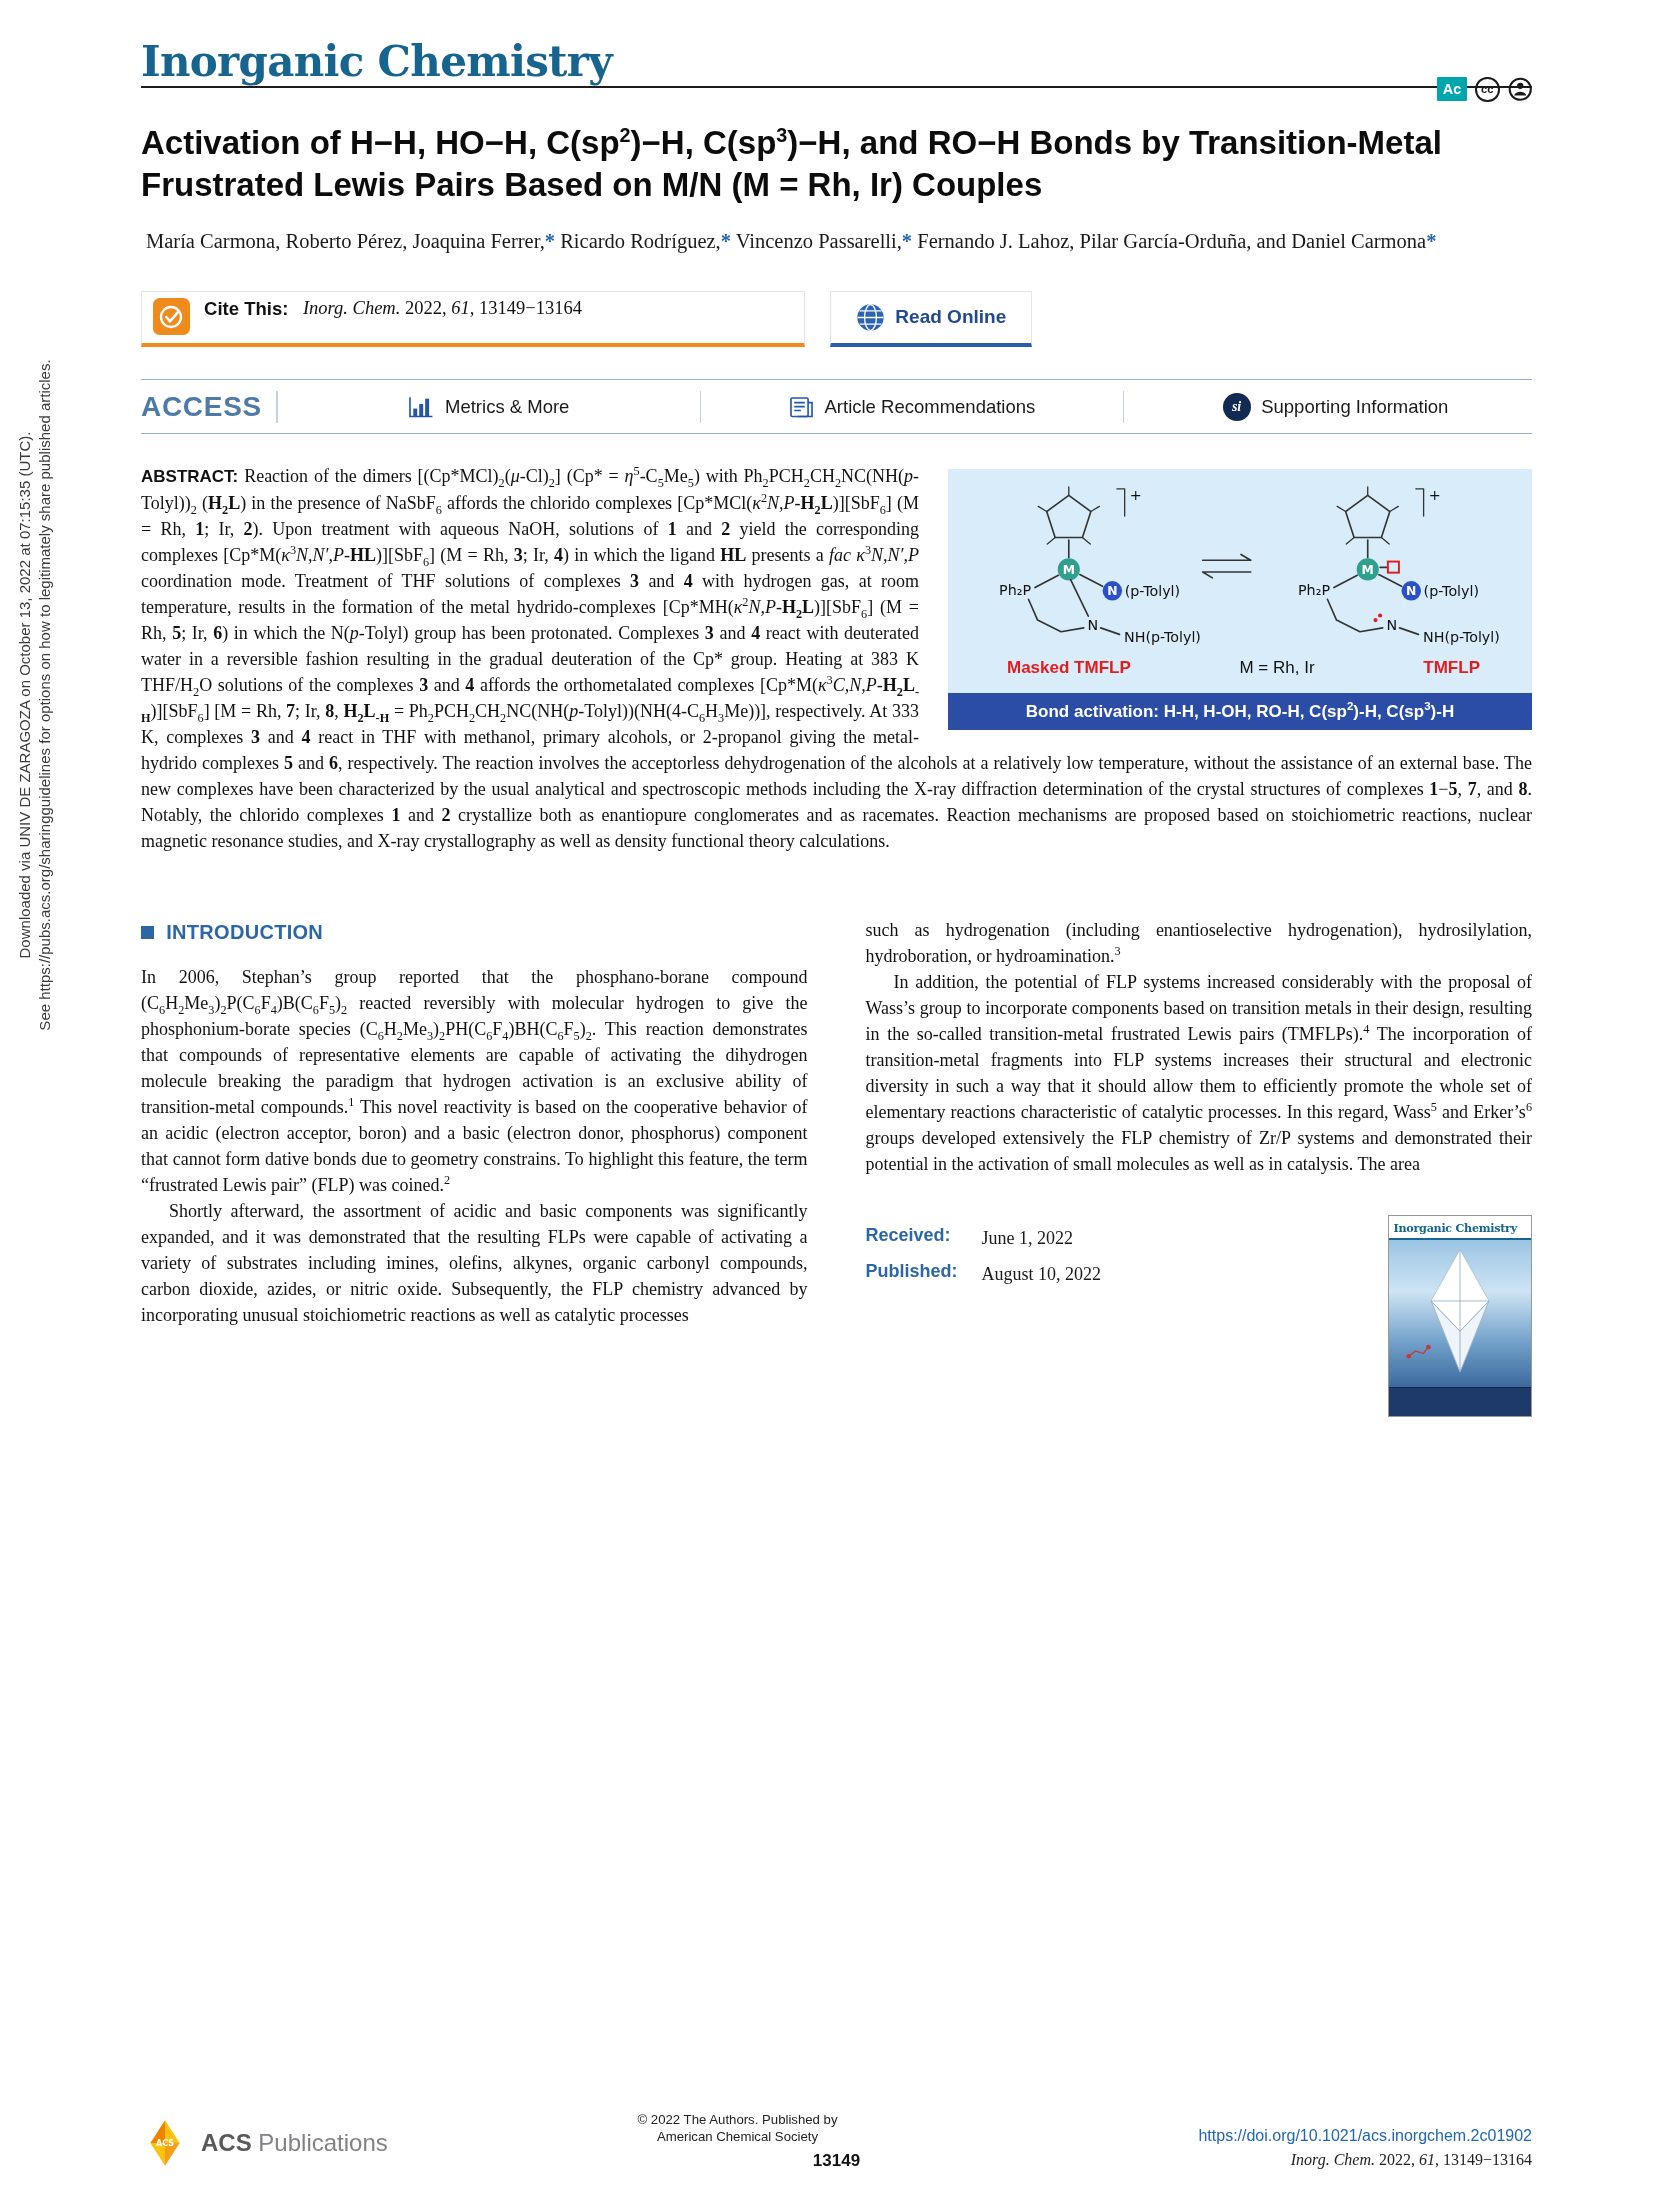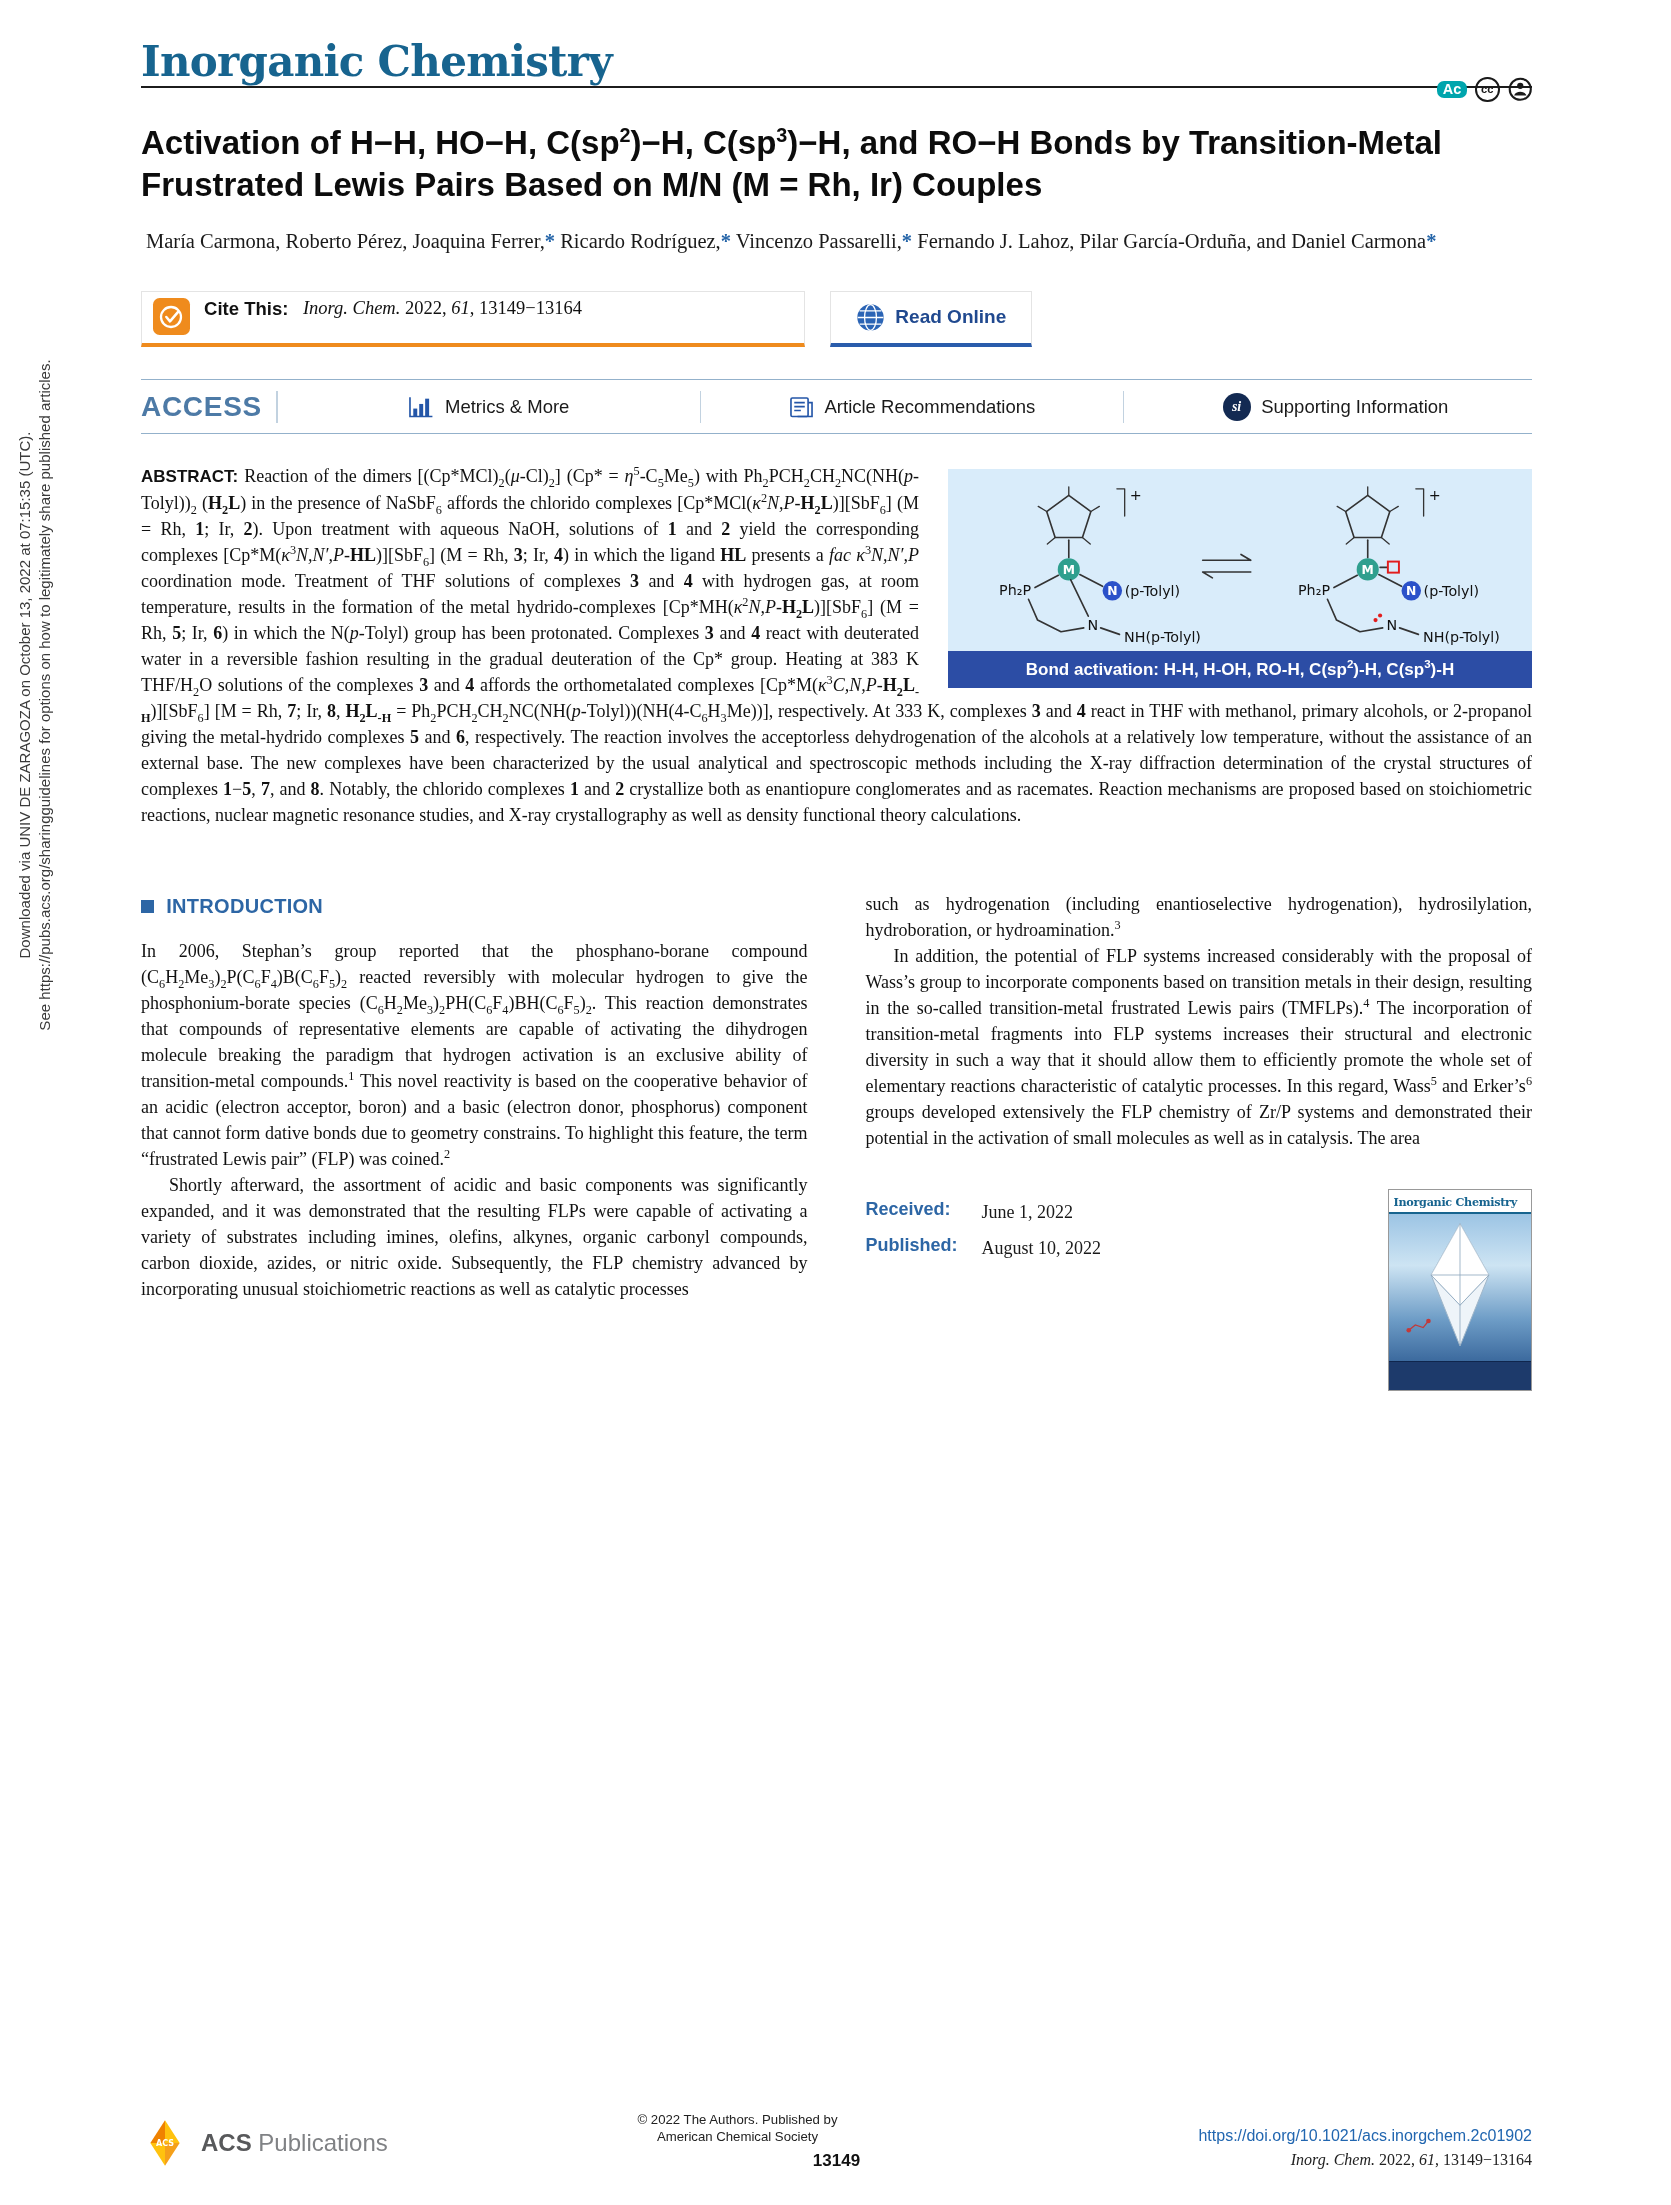--- a/index.html
+++ b/index.html
@@ -21,21 +21,21 @@
 
   .content { position:absolute; left:141px; top:0; width:1391px; }
 
   
   .logo {
     padding-top:37px; font-family:"DejaVu Serif", serif; font-weight:bold;
     font-size:42px; color:#17648f; letter-spacing:-0.7px;
   }
   .top-badges { position:absolute; top:77px; right:0; display:flex; gap:8px; align-items:center; }
   .ac-badge {
-    width:30px; height:17px; background:#00a5ad; color:#fff; border-radius:7px;
+    width:30px; height:24px; background:#00a5ad; color:#fff; border-radius:1px;
     font:bold 14.5px "Liberation Sans", sans-serif; display:flex; align-items:center; justify-content:center;
   }
   .cc-badge {
     width:24.5px; height:24.5px; border:2px solid #1a1a1a; border-radius:50%;
     font:bold 11.2px "Liberation Sans", sans-serif; color:#1a1a1a;
     display:flex; align-items:center; justify-content:center;
   }
   .by-badge { width:24.5px; height:24.5px; display:block; }
 
   .header-row { margin-top:103px; display:flex; justify-content:space-between; align-items:flex-end; }
@@ -272,20 +272,25 @@
             <path class="bond" d="M181,127 L192,127" stroke="#e21d1d"></path>
             <rect class="vac" x="193" y="118" width="17" height="17"></rect>
             <circle class="rd" cx="181" cy="201" r="3.2"></circle>
             <circle class="rd" cx="174" cy="208" r="3.2"></circle>
             <path class="bond" d="M100,176 L114,208 L150,226 L185,220"></path>
             <text class="lbl mid" x="199" y="224">N</text>
             <path class="bond" d="M211,220 L240,230"></path>
             <text class="lbl" x="247" y="241">NH(p-Tolyl)</text>
           </g>
         </svg>
+      </div>
+      <div class="fig-labels">
+        <span class="red">Masked TMFLP</span>
+        <span>M = Rh, Ir</span>
+        <span class="red">TMFLP</span>
       </div>
       <div class="fig-banner">Bond activation: H-H, H-OH, RO-H, C(sp<sup>2</sup>)-H, C(sp<sup>3</sup>)-H</div>
     </figure>
     <p class="abs-text"><b>ABSTRACT:</b> Reaction of the dimers [(Cp*MCl)<sub>2</sub>(<i>μ</i>-Cl)<sub>2</sub>] (Cp* = <i>η</i><sup>5</sup>-C<sub>5</sub>Me<sub>5</sub>) with Ph<sub>2</sub>PCH<sub>2</sub>CH<sub>2</sub>NC(NH(<i>p</i>-Tolyl))<sub>2</sub> (<b>H<sub>2</sub>L</b>) in the presence of NaSbF<sub>6</sub> affords the chlorido complexes [Cp*MCl(<i>κ</i><sup>2</sup><i>N,P</i>-<b>H<sub>2</sub>L</b>)][SbF<sub>6</sub>] (M = Rh, <b>1</b>; Ir, <b>2</b>). Upon treatment with aqueous NaOH, solutions of <b>1</b> and <b>2</b> yield the corresponding complexes [Cp*M(<i>κ</i><sup>3</sup><i>N,N′,P</i>-<b>HL</b>)][SbF<sub>6</sub>] (M = Rh, <b>3</b>; Ir, <b>4</b>) in which the ligand <b>HL</b> presents a <i>fac</i> <i>κ</i><sup>3</sup><i>N,N′,P</i> coordination mode. Treatment of THF solutions of complexes <b>3</b> and <b>4</b> with hydrogen gas, at room temperature, results in the formation of the metal hydrido-complexes [Cp*MH(<i>κ</i><sup>2</sup><i>N,P</i>-<b>H<sub>2</sub>L</b>)][SbF<sub>6</sub>] (M = Rh, <b>5</b>; Ir, <b>6</b>) in which the N(<i>p</i>-Tolyl) group has been protonated. Complexes <b>3</b> and <b>4</b> react with deuterated water in a reversible fashion resulting in the gradual deuteration of the Cp* group. Heating at 383 K THF/H<sub>2</sub>O solutions of the complexes <b>3</b> and <b>4</b> affords the orthometalated complexes [Cp*M(<i>κ</i><sup>3</sup><i>C,N,P</i>-<b>H<sub>2</sub>L<sub>-H</sub></b>)][SbF<sub>6</sub>] [M = Rh, <b>7</b>; Ir, <b>8</b>, <b>H<sub>2</sub>L<sub>-H</sub></b> = Ph<sub>2</sub>PCH<sub>2</sub>CH<sub>2</sub>NC(NH(<i>p</i>-Tolyl))(NH(4-C<sub>6</sub>H<sub>3</sub>Me))], respectively. At 333 K, complexes <b>3</b> and <b>4</b> react in THF with methanol, primary alcohols, or 2-propanol giving the metal-hydrido complexes <b>5</b> and <b>6</b>, respectively. The reaction involves the acceptorless dehydrogenation of the alcohols at a relatively low temperature, without the assistance of an external base. The new complexes have been characterized by the usual analytical and spectroscopic methods including the X-ray diffraction determination of the crystal structures of complexes <b>1</b>−<b>5</b>, <b>7</b>, and <b>8</b>. Notably, the chlorido complexes <b>1</b> and <b>2</b> crystallize both as enantiopure conglomerates and as racemates. Reaction mechanisms are proposed based on stoichiometric reactions, nuclear magnetic resonance studies, and X-ray crystallography as well as density functional theory calculations.</p>
   </div>
 
   <div class="columns">
     <div class="col">
       <h2 class="sec-head">
         <span class="sq"></span>

